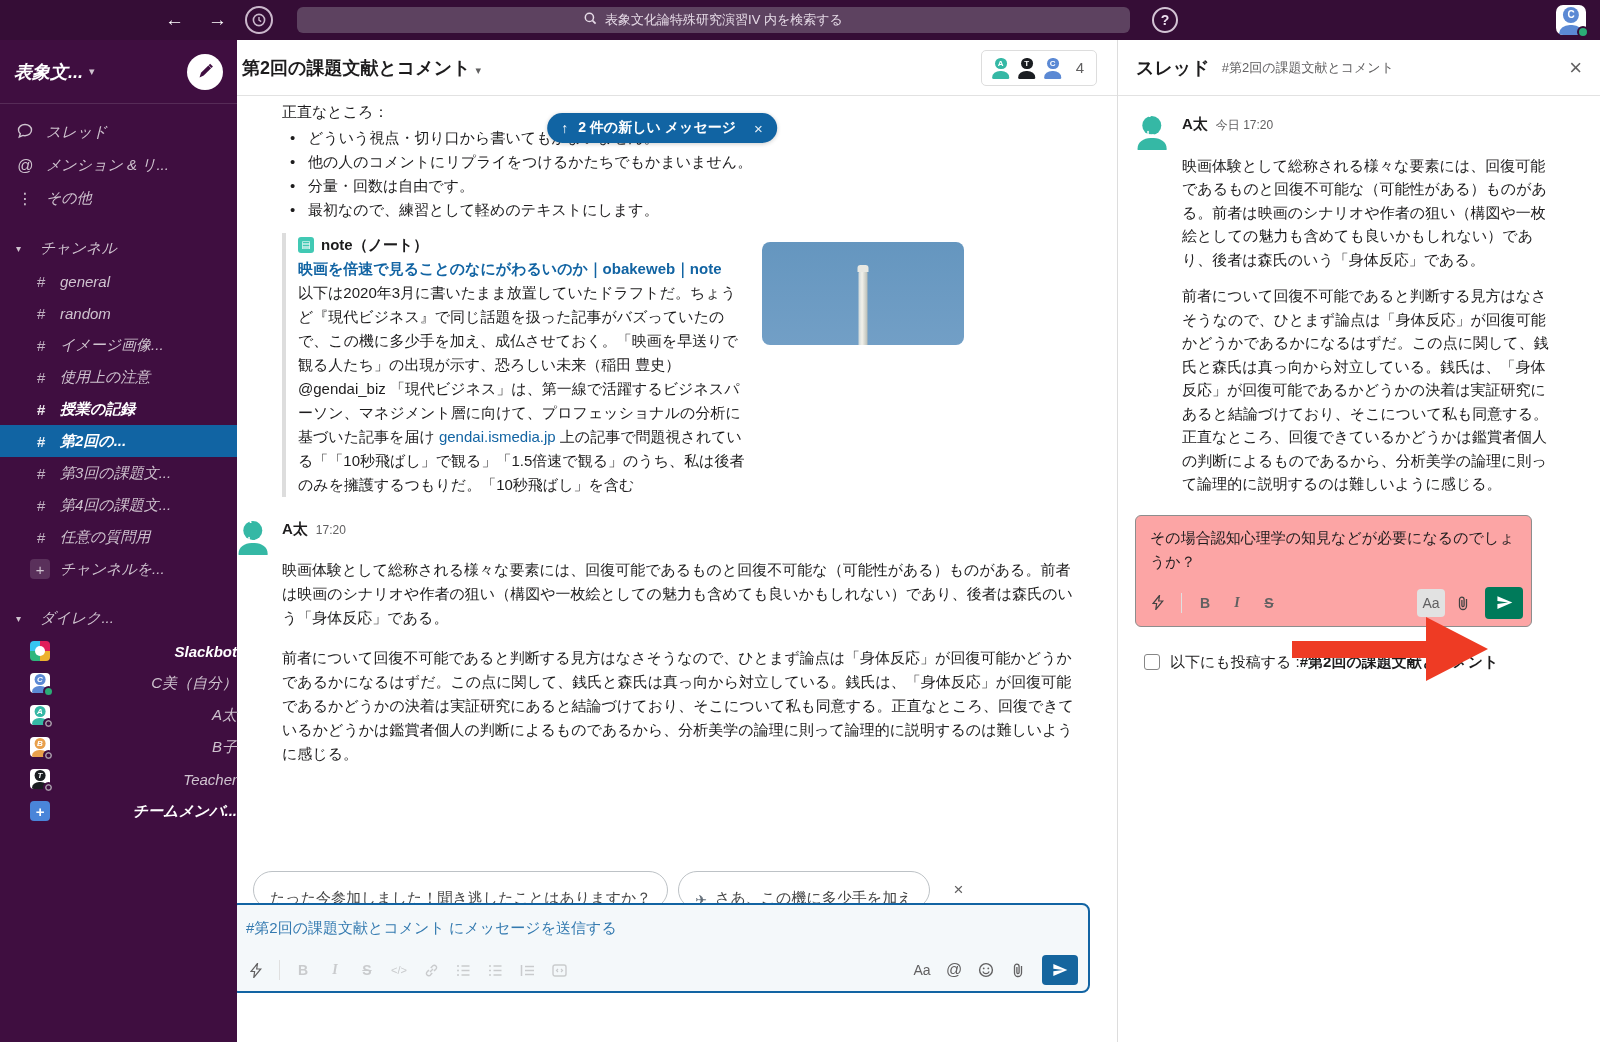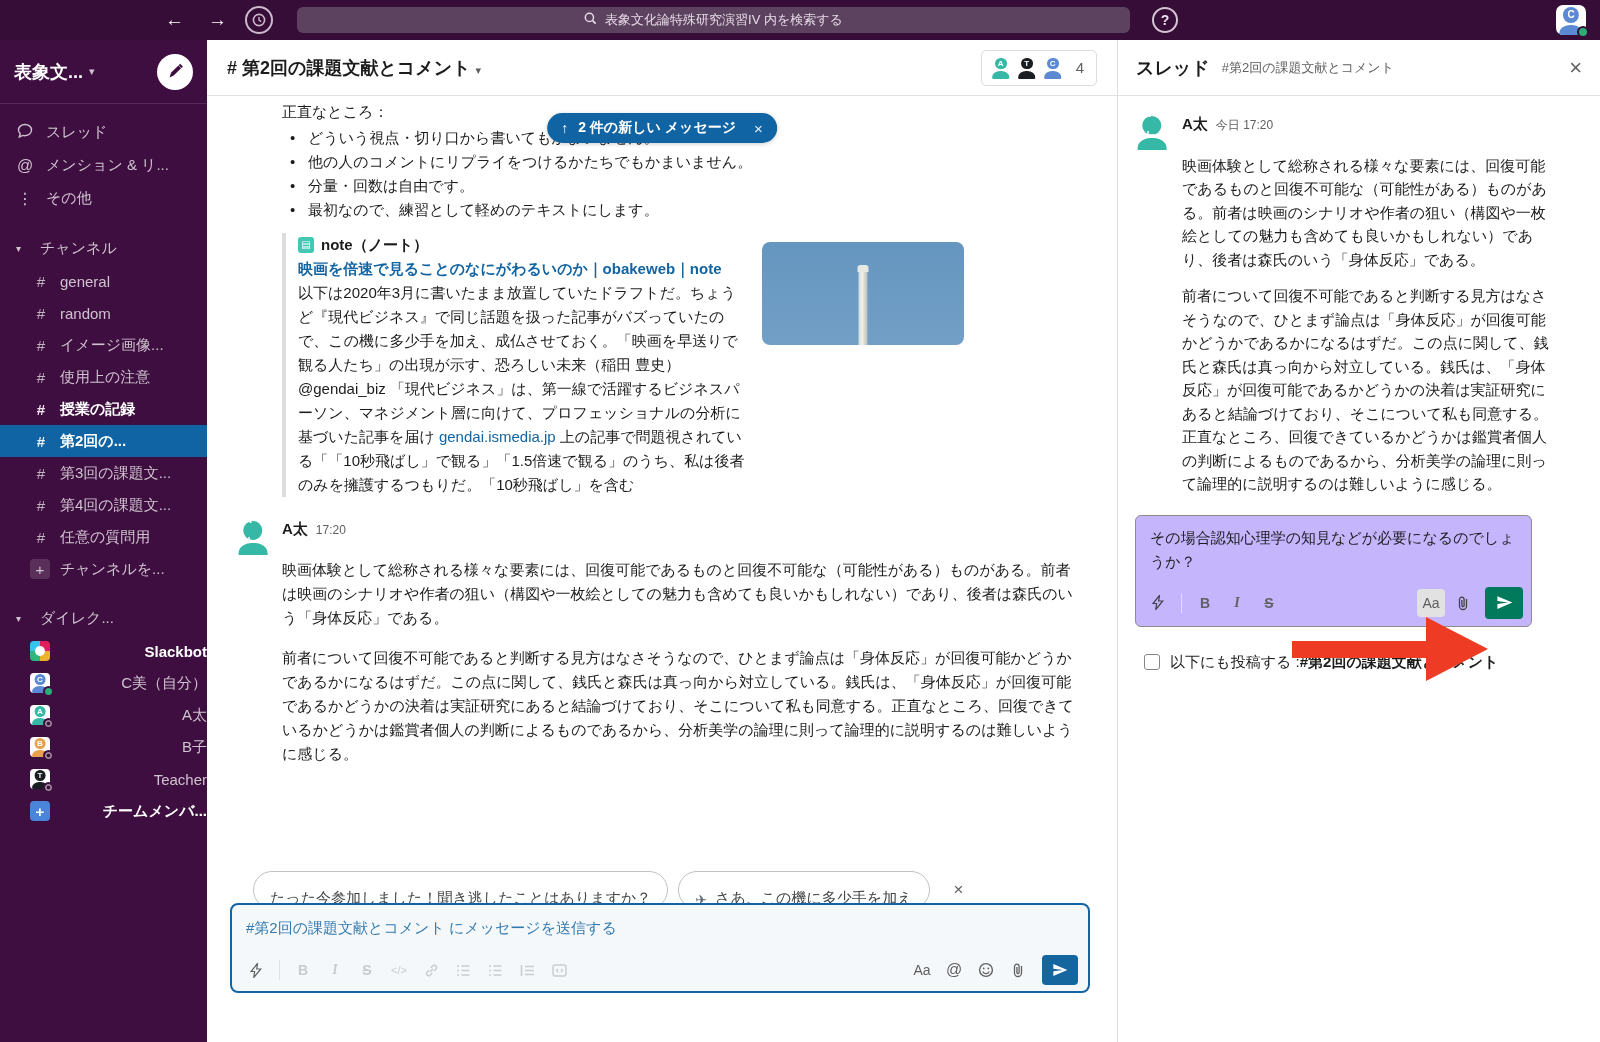--- a/index.html
+++ b/index.html
@@ -31,22 +31,22 @@
   
   .pavatar { position:relative; display:inline-block; overflow:hidden; }
   .pavatar .ph { position:absolute; left:50%; top:5%; width:54%; height:54%;
     transform:translateX(-50%); border-radius:50%; background:var(--c,#35b8a5);
     color:#fff; font-weight:bold; display:flex; align-items:center; justify-content:center; }
   .pavatar .pb { position:absolute; left:50%; bottom:-2%; width:80%; height:36%;
     transform:translateX(-50%); border-radius:45% 45% 8% 8% / 80% 80% 10% 10%;
     background:var(--c,#35b8a5); }
 
   
-  .sidebar { position:absolute; left:0; top:40px; width:207px; height:1002px;
-    background:#3f0e40; color:#cfc3cf; z-index:10; }
+  .sidebar { position:absolute; left:0; top:40px; width:237px; height:1002px;
+    background:#3f0e40; color:#cfc3cf; z-index:10;font-style:italic; }
   .ws-header { height:64px; border-bottom:1px solid rgba(255,255,255,.12);
     display:flex; align-items:center; padding:0 14px; }
   .ws-name { color:#fff; font-weight:bold; font-size:18px; }
   .ws-caret { color:#cfc3cf; font-size:11px; margin-left:6px; }
   .compose-btn { margin-left:auto; width:36px; height:36px; background:#fff; border-radius:50%;
     display:flex; align-items:center; justify-content:center; }
   .side-list { padding-top:12px; }
   .side-item { height:33px; display:flex; align-items:center; padding-left:16px; gap:12px;
     font-size:15px; }
   .side-item .ic { width:18px; text-align:center; flex:0 0 18px; color:#cfc3cf; }
@@ -159,21 +159,21 @@
     border-left:1px solid #dddddd; }
   .thr-header { height:56px; border-bottom:1px solid #e2e2e2; display:flex; align-items:center;
     padding:0 18px; gap:12px; }
   .thr-title { font-size:18px; font-weight:bold; }
   .thr-sub { font-size:13px; color:#616061; }
   .thr-close { margin-left:auto; color:#616061; font-size:22px; }
   .thr-body { padding:16px 48px 0 16px; }
   .thr-msg { position:relative; padding-left:48px; line-height:23.5px; }
   .thr-msg .avatar36 { left:0; }
   .reply-box { margin:19px 20px 0 1px; border:1px solid #8d8d8d; border-radius:6px;
-    background:#c4b5fd; position:relative; }
+    background:#fca5a5; position:relative; }
   .reply-text { padding:10px 14px 6px 14px; line-height:24px; min-height:58px; }
   .reply-toolbar { height:46px; display:flex; align-items:center; padding:0 8px; gap:4px; }
   .aa-sel { background:#e2e2e2; border-radius:4px; }
   .send-green { width:38px; height:32px; border-radius:4px; background:#007a5a; display:flex;
     align-items:center; justify-content:center; margin-left:4px; }
   .post-checkbox { display:flex; align-items:center; gap:10px; margin:26px 0 0 10px;
     font-size:15px; }
   .checkbox { width:16px; height:16px; border:1.5px solid #868686; border-radius:3px;
     background:#fff; flex:0 0 16px; }
 

